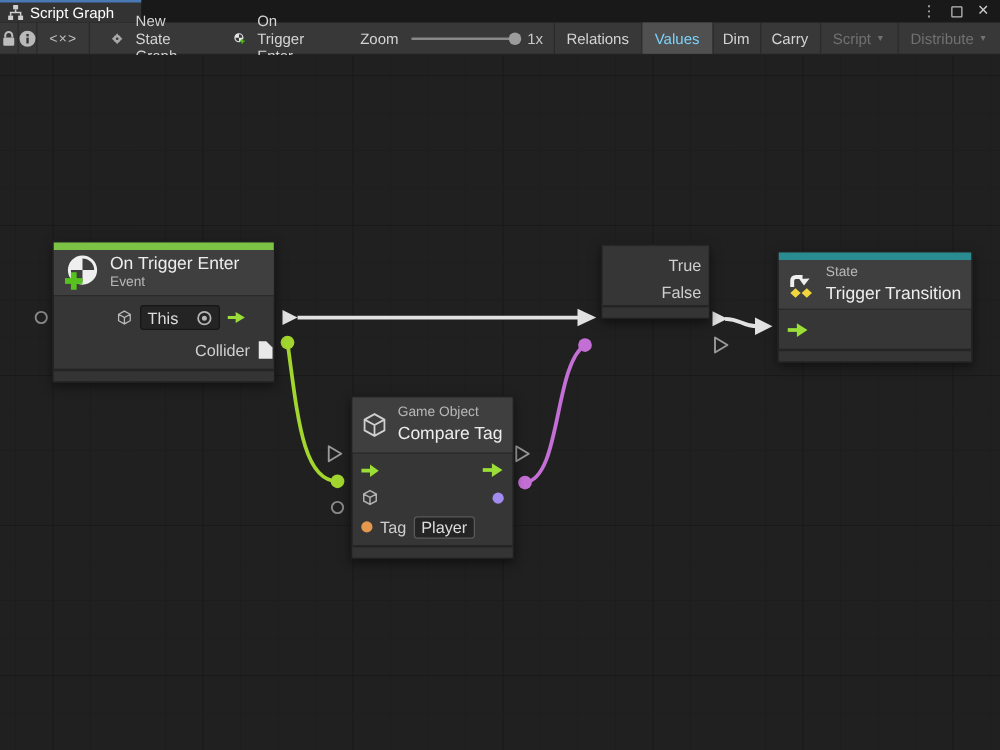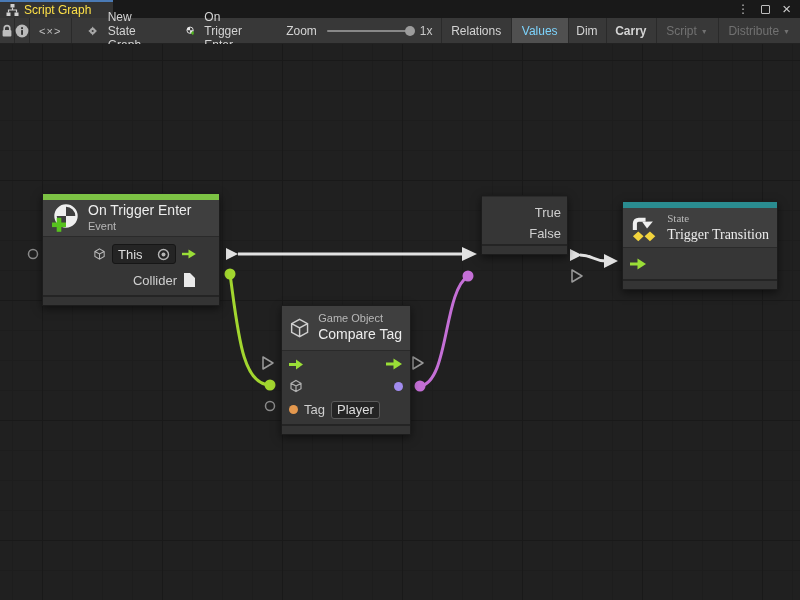--- a/index.html
+++ b/index.html
@@ -3,21 +3,21 @@
 <meta charset="utf-8">
 <style>
   * { margin:0; padding:0; box-sizing:border-box; }
   html,body { width:800px; height:600px; overflow:hidden; background:#191919;
     font-family:"Liberation Sans","DejaVu Sans",sans-serif; -webkit-font-smoothing:antialiased; }
 
   
   .titlebar { height:18px; background:#191919; display:flex; align-items:stretch; }
   .tab { width:113px; background:#333333; border-top:2px solid #4a7ab5; display:flex;
          align-items:center; gap:5px; padding-left:6px; }
-  .tab-label { font-size:12px; color:#fde047; white-space:nowrap; }
+  .tab-label { font-size:12px; color:#ffffff; white-space:nowrap; }
   .window-controls { margin-left:auto; display:flex; align-items:center; gap:12px; padding-right:9px; }
   .kebab { color:#bdbdbd; font-size:12px; line-height:1; }
   .maxbox { width:9px; height:9px; border:1.5px solid #bdbdbd; border-radius:1px; display:inline-block; }
   .closex { color:#cccccc; font-size:15px; line-height:1; margin-top:-2px; }
 
   
   .toolbar { height:26px; background:#383838; border-bottom:1px solid #222222;
              display:flex; align-items:center; font-size:12px; color:#d4d4d4; }
   .tb-sep { width:1px; align-self:stretch; background:#2a2a2a; }
   .tb-btn { height:100%; display:flex; align-items:center; justify-content:center; }
@@ -61,36 +61,36 @@
   .dot-purple { background:var(--port-purple); }
   .dot-orange { background:var(--port-orange); }
   .field { height:20px; background:#242424; border:1px solid #161616; border-radius:3px;
            display:flex; align-items:center; font-size:13px; color:#dddddd; padding:0 5px; }
   .node-footer { height:10px; background:#343434; border-top:2px solid #242424; }
 
   #node-ote { left:42px; top:149px; width:178px; }
   #node-ote .node-header { height:36px; }
   #node-ote .row-this { height:28px; padding:0 22px; margin-top:1px;margin-left:28px; }
   #node-ote .field-this { width:76px; }
-  #node-ote .row-collider { height:24px; padding:0 23px; justify-content:flex-end; }
+  #node-ote .row-collider { height:24px; padding:0 0; justify-content:flex-end; }
   #node-ote .node-footer { margin-top:3px; }
 
-  #node-ct { left:281px; top:261px; width:130px; }
+  #node-ct { left:281px; top:273px; width:130px; }
   #node-ct .node-header { height:44px; }
   #node-ct .prow { height:22px; padding:0 7px; }
   #node-ct .row-tag { height:25px; }
   #node-ct .node-footer { margin-top:2px; }
 
   #node-if { left:481px; top:151px; width:87px; }
   #node-if .node-header { height:46px; }
   #node-if .prow { height:21px; padding:0 6px;flex-direction:column; }
   #node-if .node-footer { margin-top:3px; }
 
   #node-tt { left:622px; top:157px; width:156px; }
-  #node-tt .node-header { height:39px;font-family:Liberation Serif, serif; }
+  #node-tt .node-header { height:39px; }
   #node-tt .prow { height:27px; padding:0 7px; }
   #node-tt .node-footer { margin-top:2px; }
 
   .ml-auto { margin-left:auto; }
   .fg { fill:var(--flow-green); }
   .wires { position:absolute; left:0; top:0; pointer-events:none; }
 </style>
 </head>
 <body>
 
@@ -169,21 +169,21 @@
   </div>
   <div class="tb-sep"></div>
   <div class="tb-text-btn selected">
     <span>Values</span>
   </div>
   <div class="tb-sep"></div>
   <div class="tb-text-btn" style="padding:0 8px;">
     <span>Dim</span>
   </div>
   <div class="tb-sep"></div>
-  <div class="tb-text-btn" style="padding:6px 9px;font-weight:bold;">
+  <div class="tb-text-btn" style="padding:6px 9px;">
     <span>Carry</span>
   </div>
   <div class="tb-sep"></div>
   <div class="tb-text-btn disabled">
     <span>Script</span>
     <span class="dd-arrow">▼</span>
   </div>
   <div class="tb-sep"></div>
   <div class="tb-text-btn disabled">
     <span>Distribute</span>

